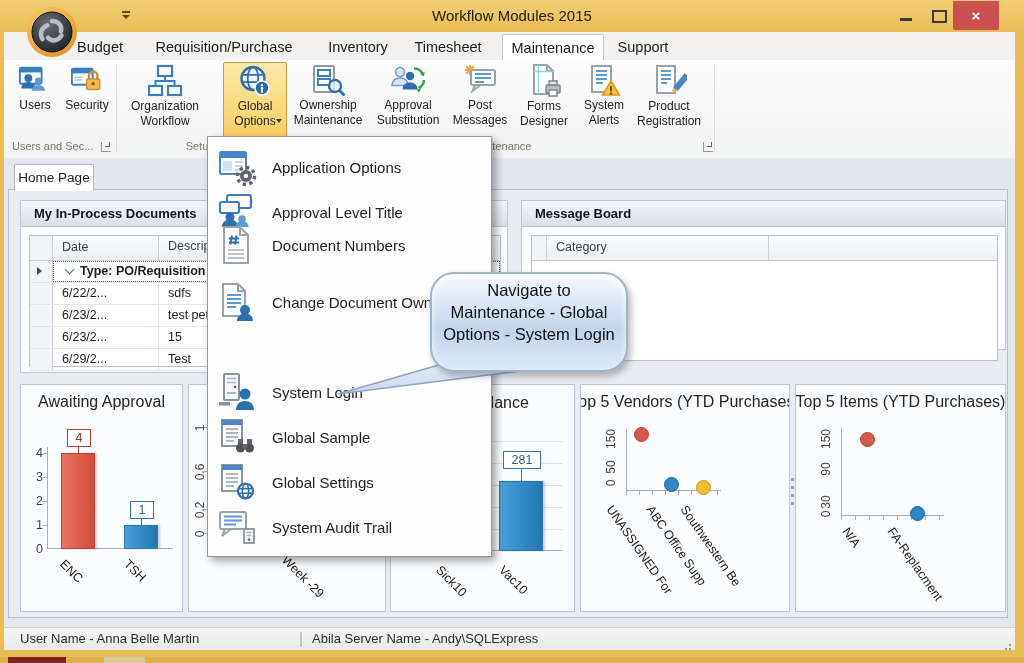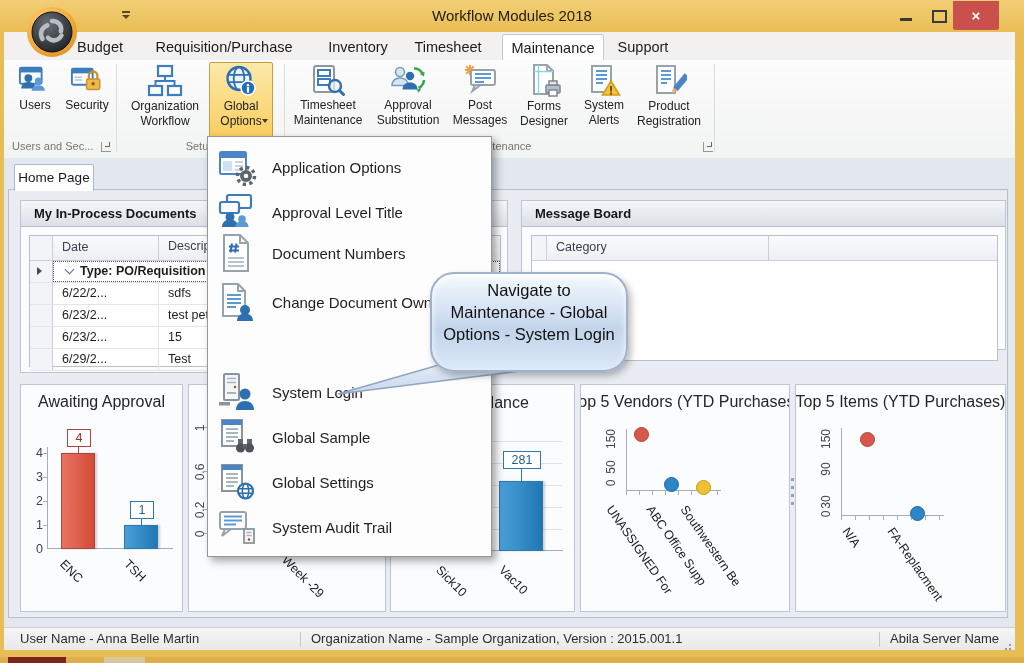--- a/index.html
+++ b/index.html
@@ -81,21 +81,21 @@
     border-top:1px solid #CFCFCF;display:flex;font-size:13px;color:#2d2d2d;box-sizing:border-box;}
   .sseg{line-height:22px;white-space:nowrap;overflow:hidden;}
   .sdiv{width:1px;height:15px;background:#C6C6C6;margin-top:4px;}
 </style>
 </head>
 <body>
 
 <div id="screen">
 
   <div class="abs titlebar"></div>
-  <div class="abs title-text">Workflow Modules 2018</div>
+  <div class="abs title-text">Workflow Modules 2015</div>
   <div class="abs" style="left:121px;top:11px;width:10px;height:10px">
     <div class="abs" style="left:1px;top:0;width:8px;height:2px;background:#5a4a20"></div>
     <div class="abs" style="left:1px;top:4px;width:0;height:0;border-left:4px solid transparent;border-right:4px solid transparent;border-top:4px solid #5a4a20"></div>
   </div>
   <div class="abs winbtn" style="left:893px">
     <div class="abs" style="left:7px;top:14px;width:12px;height:3px;background:#3a3a3a"></div>
   </div>
   <div class="abs winbtn" style="left:925px">
     <div class="abs" style="left:7px;top:6px;width:11px;height:9px;border:2px solid #3a3a3a"></div>
   </div>
@@ -164,41 +164,41 @@
     <svg class="ricon" width="34" height="32" viewBox="0 0 36 32">
       <rect x="2" y="4" width="22" height="17" rx="1.5" fill="#fff" stroke="#3c7dc0" stroke-width="2"></rect>
       <rect x="2" y="4" width="22" height="5" fill="#3c7dc0"></rect>
       <path d="M5 13h8M5 16h8" stroke="#b9c6d4" stroke-width="1.5"></path>
       <path d="M20 15v-3.5a4.5 4.5 0 0 1 9 0V15" fill="none" stroke="#c8922f" stroke-width="2.5"></path>
       <rect x="17.5" y="15" width="14" height="11" rx="1.5" fill="#f2b84b" stroke="#c8922f" stroke-width="1.5"></rect>
       <circle cx="24.5" cy="20" r="1.8" fill="#8a5d14"></circle>
     </svg>
     <span class="rlabel">Security</span>
   </div>
-  <div class="abs rbtn hl" style="left:209px;width:62px;height:74px">
+  <div class="abs rbtn hl" style="left:223px;width:62px;height:74px">
     <svg class="ricon" width="34" height="32" viewBox="0 0 34 32">
       <circle cx="15" cy="13.5" r="11.5" fill="#eaf3fc" stroke="#2e6fb0" stroke-width="2.4"></circle>
       <ellipse cx="15" cy="13.5" rx="5.3" ry="11.5" fill="none" stroke="#2e6fb0" stroke-width="1.8"></ellipse>
       <path d="M4.1 9.8h21.8M4.1 17.2h21.8" stroke="#2e6fb0" stroke-width="1.8"></path>
       <circle cx="24" cy="23" r="7" fill="#1f6db5" stroke="#fff" stroke-width="1.6"></circle>
       <circle cx="24" cy="20.3" r="1.3" fill="#fff"></circle>
         <rect x="22.9" y="22.1" width="2.2" height="5.6" fill="#fff"></rect>
     </svg>
     <span class="rlabel">Global Options</span>
     <span class="abs" style="left:52px;top:56px;width:0;height:0;border-left:3.5px solid transparent;border-right:3.5px solid transparent;border-top:4px solid #3a3a3a"></span>
   </div>
   <div class="abs rbtn" style="left:288px;width:80px">
     <svg class="ricon" width="36" height="32" viewBox="0 0 36 32">
       <rect x="4" y="2" width="20" height="26" rx="2" fill="#fff" stroke="#8e979e" stroke-width="2"></rect>
       <rect x="8" y="6" width="12" height="6" fill="none" stroke="#3c7dc0" stroke-width="2"></rect>
       <rect x="8" y="15" width="12" height="6" fill="none" stroke="#3c7dc0" stroke-width="2"></rect>
       <circle cx="25" cy="22" r="6" fill="#eaf3fc" fill-opacity=".7" stroke="#2e6fb0" stroke-width="2.4"></circle>
       <path d="M29.5 26.5l4 4" stroke="#2e6fb0" stroke-width="3" stroke-linecap="round"></path>
     </svg>
-    <span class="rlabel">Timesheet Maintenance</span>
+    <span class="rlabel">Ownership Maintenance</span>
   </div>
   <div class="abs rbtn" style="left:370px;width:76px">
     <svg class="ricon" width="36" height="32" viewBox="0 0 36 32">
       <circle cx="10" cy="8" r="4.5" fill="#d7e5f2" stroke="#7d9cb8" stroke-width="1.6"></circle>
       <path d="M2 21.5c0-5 3.5-7.5 8-7.5s8 2.5 8 7.5z" fill="#d7e5f2" stroke="#7d9cb8" stroke-width="1.6"></path>
       <circle cx="20" cy="12" r="4.2" fill="#2e6fb0"></circle>
       <path d="M12.5 25.5c0-4.5 3.2-7 7.5-7s7.5 2.5 7.5 7z" fill="#2e6fb0"></path>
       <path d="M24 4.5a9.5 9.5 0 0 1 8.5 5" fill="none" stroke="#3aa648" stroke-width="2.6"></path>
       <polygon points="34,12.5 29.8,10 34.6,7.8" fill="#3aa648"></polygon>
       <path d="M34 16a9.5 9.5 0 0 1-5.5 8" fill="none" stroke="#3aa648" stroke-width="2.6"></path>
@@ -414,21 +414,21 @@
             <rect x="10" y="3" width="24" height="13" rx="2" fill="#fff" stroke="#3c7dc0" stroke-width="2.2"></rect>
             <rect x="3" y="10" width="19" height="11" rx="2" fill="#fff" stroke="#3c7dc0" stroke-width="2.2"></rect>
             <circle cx="13" cy="25" r="4.5" fill="#2e6fb0"></circle>
             <path d="M5 35c0-5 3.6-7.5 8-7.5s8 2.5 8 7.5z" fill="#2e6fb0"></path>
             <circle cx="25" cy="27" r="3.8" fill="#5b9bd5"></circle>
             <path d="M18.5 35c0-4 3-6 6.5-6s6.5 2 6.5 6z" fill="#5b9bd5"></path>
           </svg>
       </span>
       <span class="mlabel">Approval Level Title</span>
     </div>
-    <div class="abs mitem" style="top:94px">
+    <div class="abs mitem" style="top:86px">
       <span class="micon">
         <svg width="40" height="40" viewBox="0 0 40 40">
             <path d="M7 2h16l8 8v28H7z" fill="#fff" stroke="#98a2ab" stroke-width="2"></path>
             <path d="M23 2v8h8" fill="none" stroke="#98a2ab" stroke-width="2"></path>
             <g stroke="#2e6fb0" stroke-width="2" fill="none">
               <path d="M12 13.5h10M12 17.5h10M15 10.5l-1.5 9M19.5 10.5L18 19.5"></path>
             </g>
             <path d="M11 25h16M11 29h16M11 33h16" stroke="#b9c2ca" stroke-width="1.8"></path>
           </svg>
       </span>
@@ -512,21 +512,20 @@
       </defs>
     <polygon points="140,6 198,20 8,44" fill="url(#tg)" stroke="#8FA5C0" stroke-width="1.5"></polygon>
   </svg>
   <div class="abs balloon">
     <div class="balloon-text">Navigate to Maintenance - Global Options - System Login</div>
   </div>
 
   <div class="abs statusbar">
     <div class="sseg" style="width:280px;padding-left:16px">User Name - Anna Belle Martin</div>
     <div class="sdiv"></div>
-    <div class="sseg" style="width:568px;padding-left:10px">Organization Name - Sample Organization, Version : 2015.001.1</div>
     <div class="sdiv"></div>
     <div class="sseg" style="flex:1;padding-left:10px">Abila Server Name - Andy\SQLExpress</div>
     <div style="width:14px;position:relative">
       <div style="position:absolute;right:4px;bottom:4px;width:2px;height:2px;background:#9a9a9a;box-shadow:-4px 4px 0 #9a9a9a,0 4px 0 #9a9a9a,-4px 8px 0 #9a9a9a,0 8px 0 #9a9a9a,-8px 8px 0 #9a9a9a"></div>
     </div>
   </div>
 
   <div class="abs goldL"></div>
   <div class="abs goldR"></div>
   <div class="abs goldB"></div>

